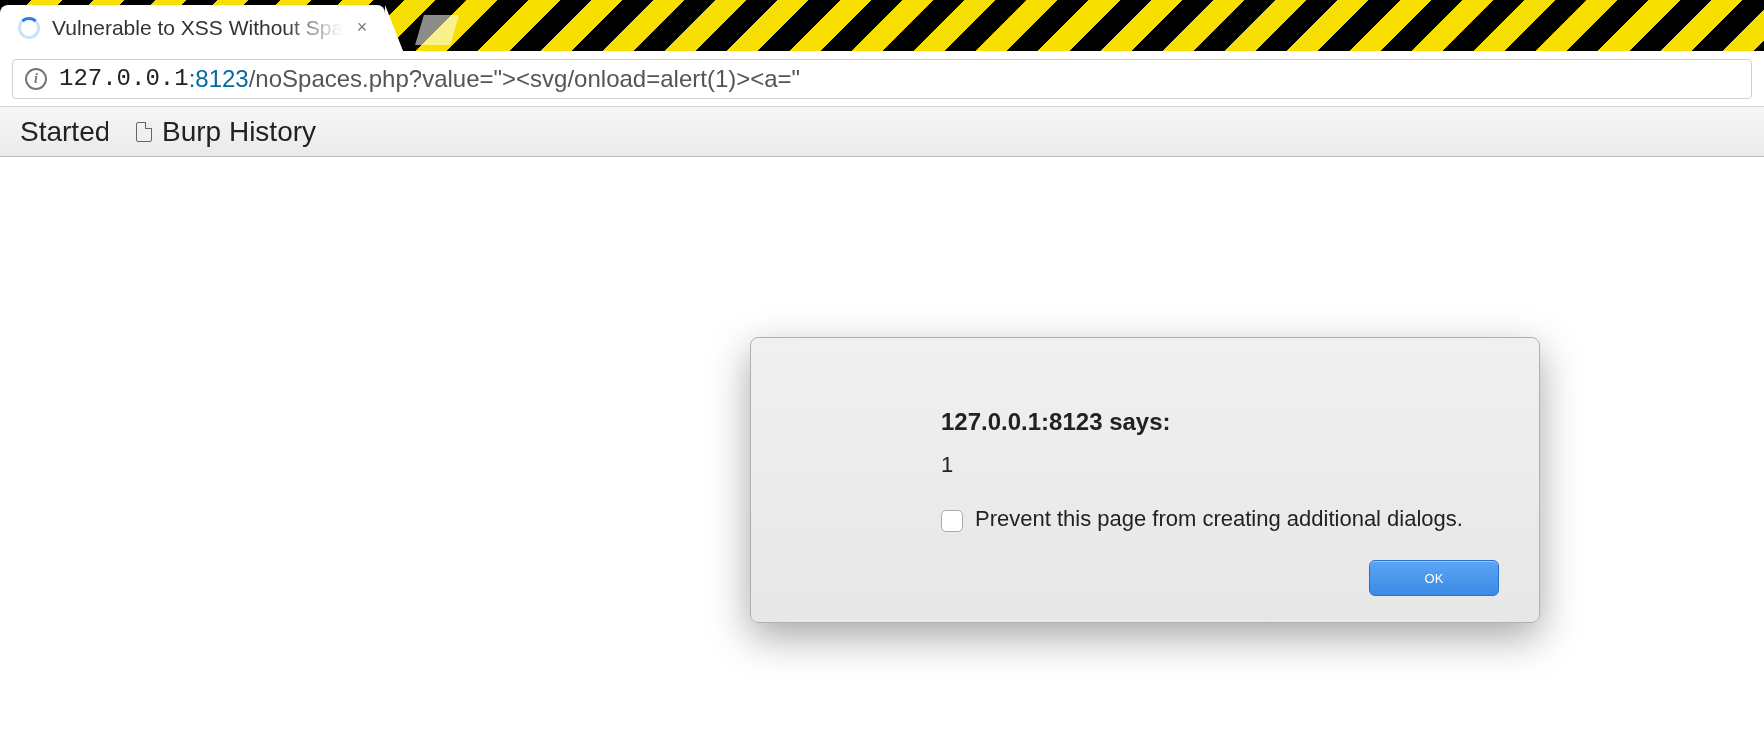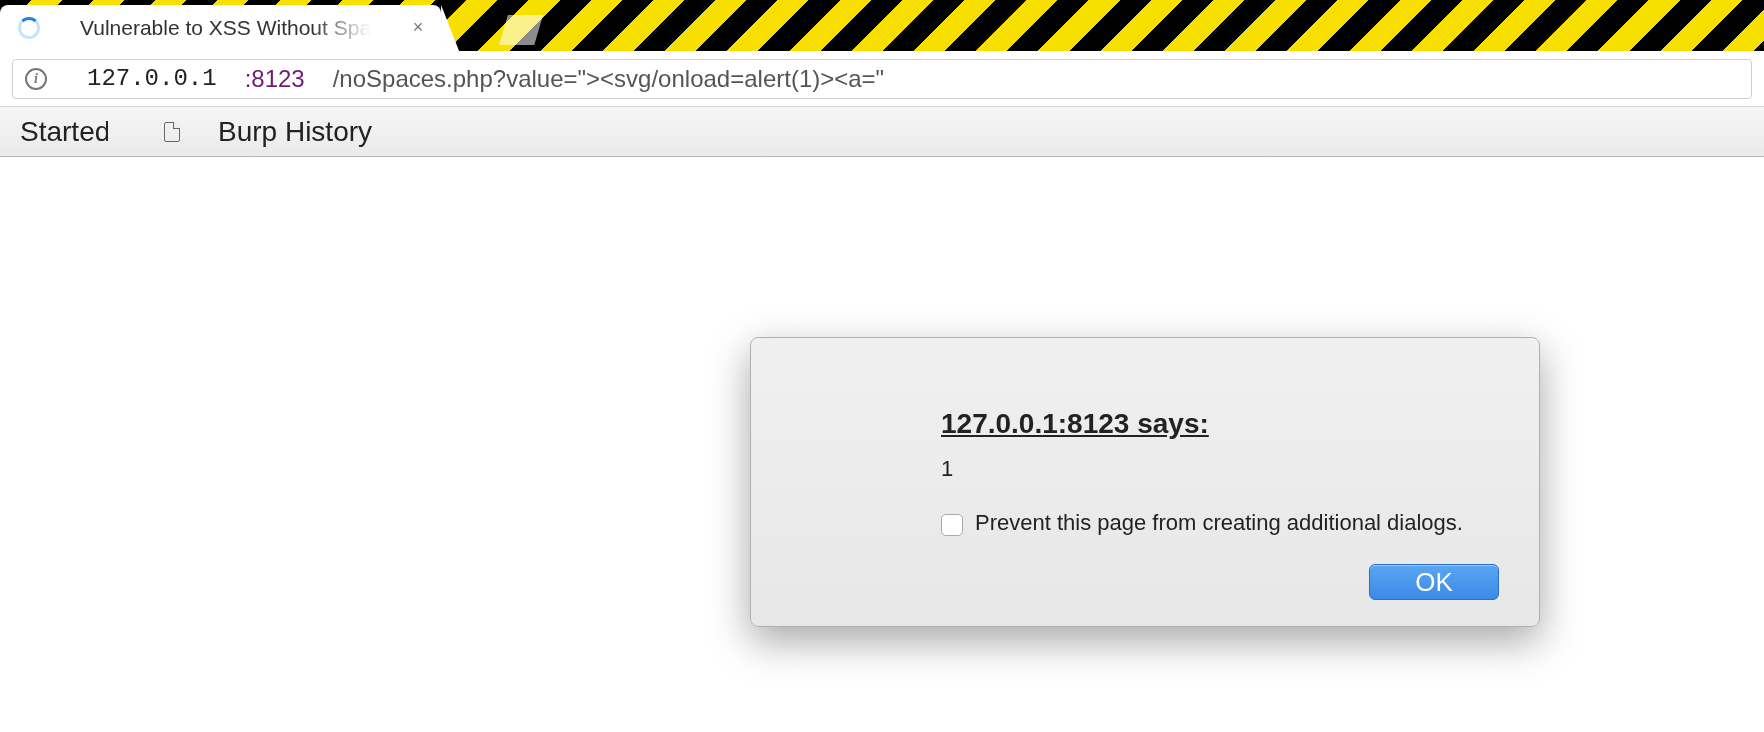--- a/index.html
+++ b/index.html
@@ -1,15 +1,15 @@
 <!DOCTYPE html>
 <html><head>
   <meta charset="utf-8">
   <style>
-    * { margin: 0; padding: 0; box-sizing: border-box; gap: 28px; }
+    * { margin: 0; padding: 0; box-sizing: border-box; }
     body {
       font-family: -apple-system, BlinkMacSystemFont, "Segoe UI", Helvetica, Arial, sans-serif;
       width: 1764px;
       height: 732px;
       overflow: hidden;
       background: #fff;
     }
 
     
     .tab-strip {
@@ -122,21 +122,21 @@
       justify-content: center;
       font-size: 14px;
       color: #777;
       margin-right: 12px;
       flex-shrink: 0;
       font-family: Georgia, serif;
       font-style: italic;
       font-weight: bold;
     }
     .url-host { color: #222; font-family: Liberation Mono, monospace; }
-    .url-port { color: #701a75; }
+    .url-port { color: #0369a1; }
     .url-path { color: #555; }
 
     
     .bookmarks-bar {
       height: 50px;
       background: linear-gradient(#f6f6f6, #eaeaea);
       border-bottom: 1px solid #b8b8b8;
       display: flex;
       align-items: center;
       padding: 0 6px;
@@ -189,39 +189,39 @@
       left: 750px;
       width: 790px;
       background: linear-gradient(#f0f0f0, #e7e7e7);
       border: 1px solid #b0b0b0;
       border-radius: 8px;
       box-shadow: 0 14px 40px rgba(0,0,0,0.35);
       padding: 70px 40px 26px 190px;
       font-size: 22px;
       color: #222;
     }
-    .alert-title { font-weight: 700; font-size: 28px; margin-bottom: 16px; text-decoration: underline; }
+    .alert-title { font-weight: 700; font-size: 24px; margin-bottom: 16px; }
     .alert-message { font-size: 22px; margin-bottom: 28px; }
     .alert-row { display: flex; align-items: flex-end; gap: 12px; margin-bottom: 28px; }
     .chk {
       width: 22px; height: 22px;
       border: 1px solid #aaa;
       border-radius: 5px;
       background: #fff;
       flex-shrink: 0;
     }
     .alert-buttons { display: flex; justify-content: flex-end; }
     .ok-btn {
       min-width: 130px;
       height: 36px;
       border-radius: 6px;
       border: 1px solid #2a6fc9;
       background: linear-gradient(#5aa5f3, #3b8ae6);
       color: #fff;
-      font-size: 26px;
+      font-size: 13px;
       display: flex;
       align-items: center;
       justify-content: center;
       box-shadow: inset 0 1px 0 rgba(255,255,255,0.4);
     }
   </style>
 </head>
 <body>
 
 <div class="tab-strip">

